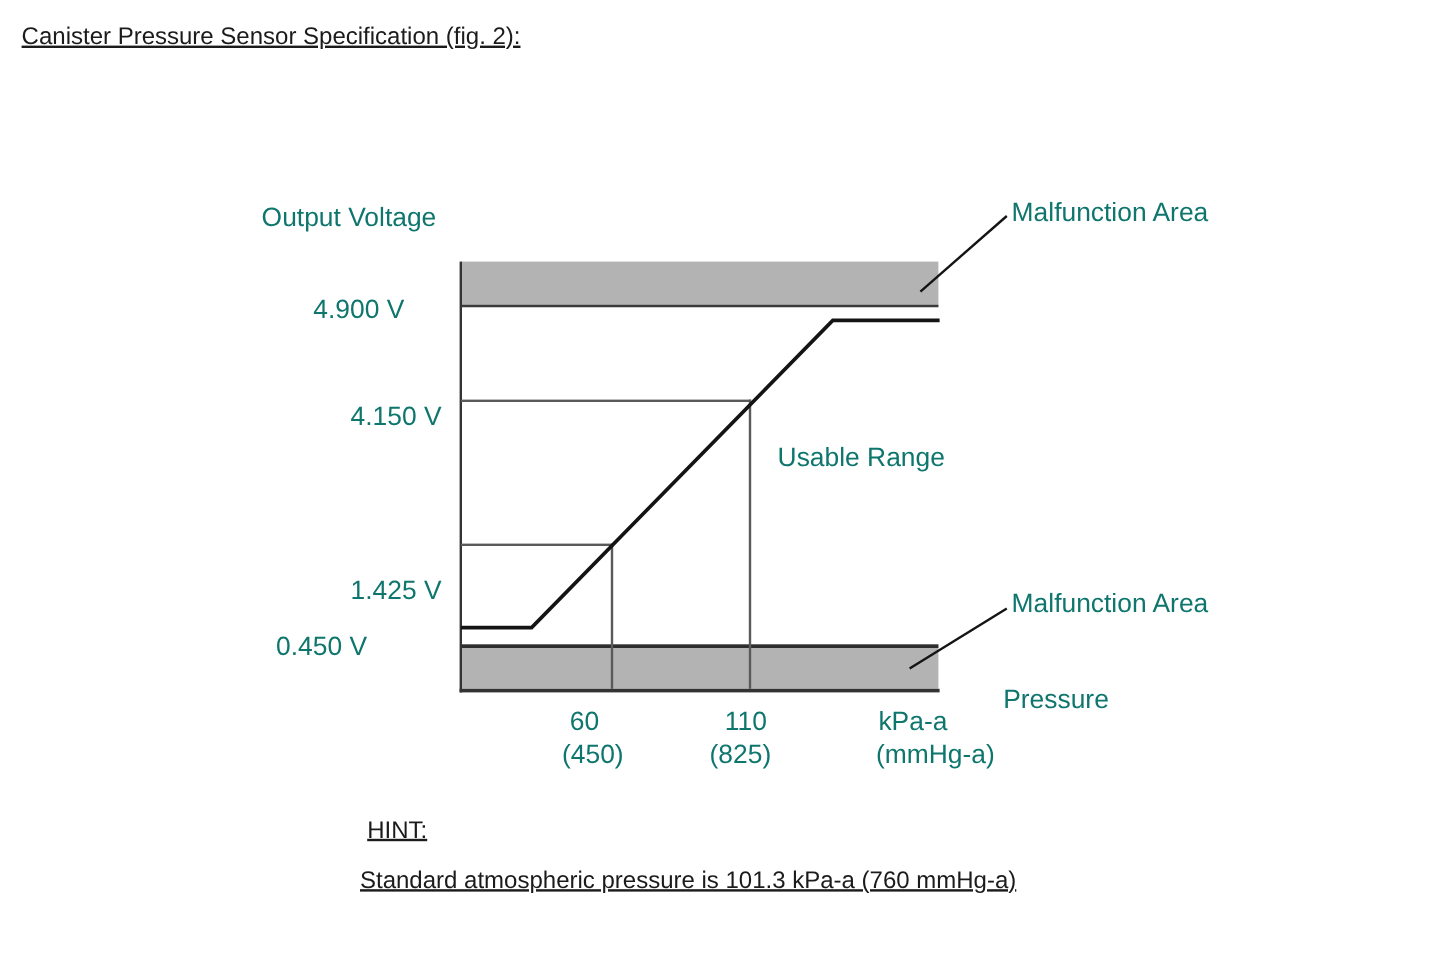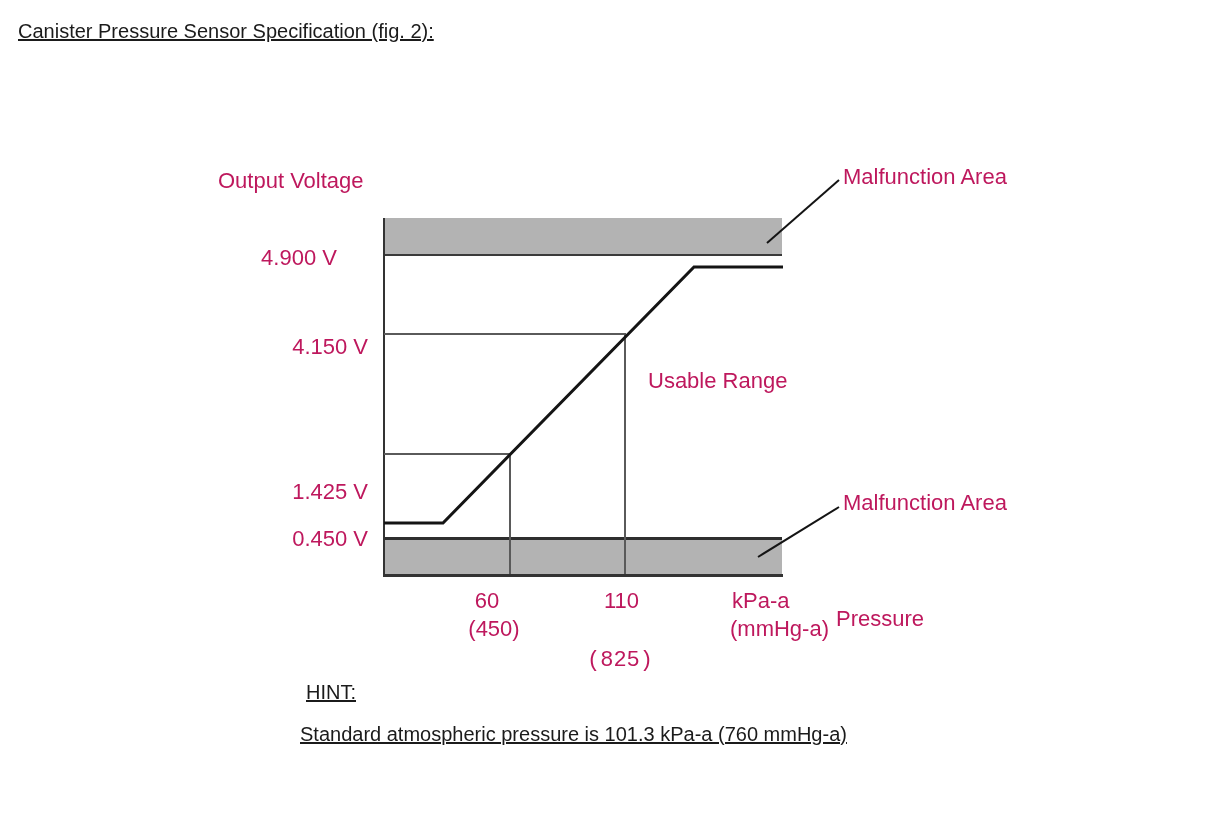--- a/index.html
+++ b/index.html
@@ -5,21 +5,21 @@
   * { margin: 0; padding: 0; box-sizing: border-box; }
   html, body {
     width: 1210px; height: 814px;
     background: #ffffff;
     font-family: "Liberation Sans", "DejaVu Sans", sans-serif;
     color: #1b1b1b;
     overflow: hidden;
     position: relative;
   }
   .abs { position: absolute; white-space: nowrap; }
-  .lbl { font-size: 22px; line-height: 26px; color: #be185d; }
+  .lbl { font-size: 22px; line-height: 26px; color: #0f766e; }
   .sm  { font-size: 20px; line-height: 25px; color: #1b1b1b; text-decoration: underline; }
 
   
   #band-top {
     left: 384px; top: 218px; width: 398px; height: 38px;
     background: #b3b3b3;
     border-bottom: 2px solid #3a3a3a; 
   }
   #band-bottom {
     left: 384px; top: 537px; width: 398px; height: 37px;
@@ -35,29 +35,29 @@
   #vtick-110 { left: 624px; top: 333px; width: 2px; height: 241px; }
 
   #curve-svg { left: 0; top: 0; width: 1210px; height: 814px; pointer-events: none; }
 
   
   #page-title        { left: 18px;  top: 19px; }
   #y-axis-title      { left: 218px; top: 168px; }
   #ytick-4900        { left: 230px; top: 245px; width: 138px; text-align: center; }
   #ytick-4150        { left: 230px; top: 334px; width: 138px; text-align: right; }
   #ytick-1425        { left: 230px; top: 443px; width: 138px; text-align: right; margin-top: 36px; }
-  #ytick-0450        { left: 230px; top: 526px; width: 138px; text-align: right; }
+  #ytick-0450        { left: 230px; top: 526px; width: 138px; }
   #malf-top          { left: 843px; top: 164px; }
   #malf-bottom       { left: 843px; top: 490px; }
   #usable-range      { left: 648px; top: 368px; }
-  #x-axis-title      { left: 836px; top: 570px; margin-top: 36px; }
+  #x-axis-title      { left: 836px; top: 570px; }
   #xtick-60          { left: 457px; top: 588px; width: 60px; text-align: center; }
   #xtick-60-alt      { left: 464px; top: 616px; width: 60px; text-align: center; }
   #xtick-110         { left: 604px; top: 588px; width: 60px; }
-  #xtick-110-alt     { left: 587px; top: 648px; width: 60px; text-align: center; font-family: Liberation Mono, monospace; }
+  #xtick-110-alt     { left: 587px; top: 616px; width: 60px; text-align: center; }
   #x-unit-primary    { left: 732px; top: 588px; }
   #x-unit-secondary  { left: 730px; top: 616px; }
   #hint-heading      { left: 306px; top: 680px; }
   #hint-text         { left: 300px; top: 722px; }
 </style>
 </head>
 <body>
 
 <div class="abs sm" id="page-title">Canister Pressure Sensor Specification (fig. 2):</div>
 

